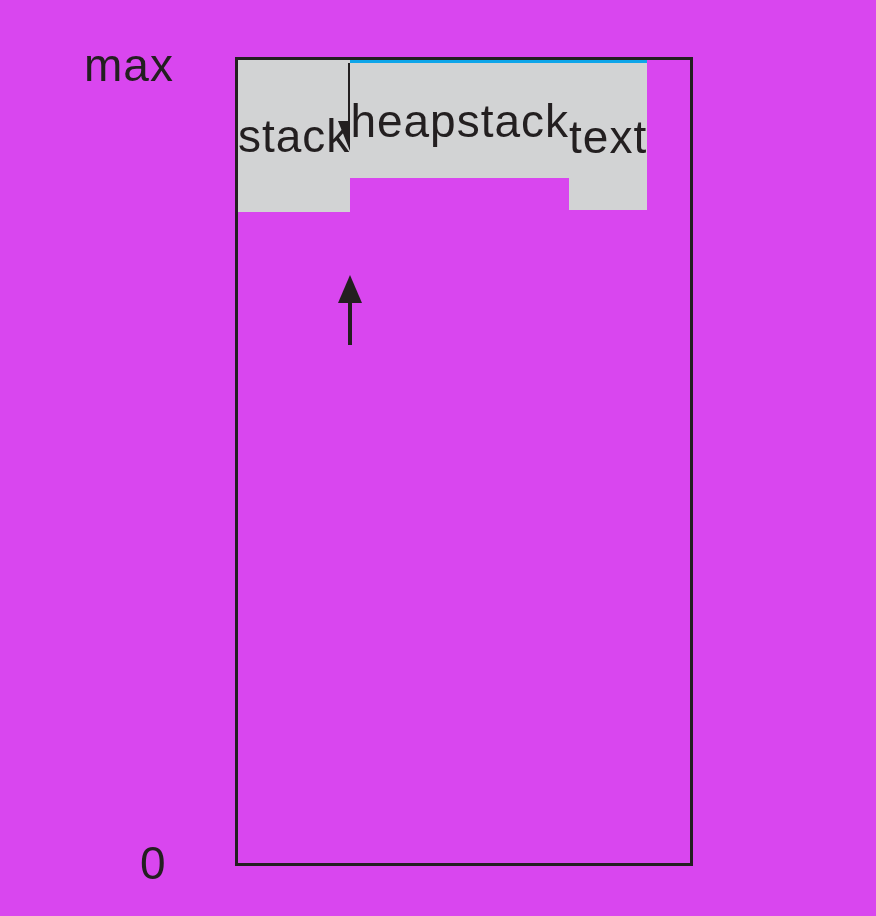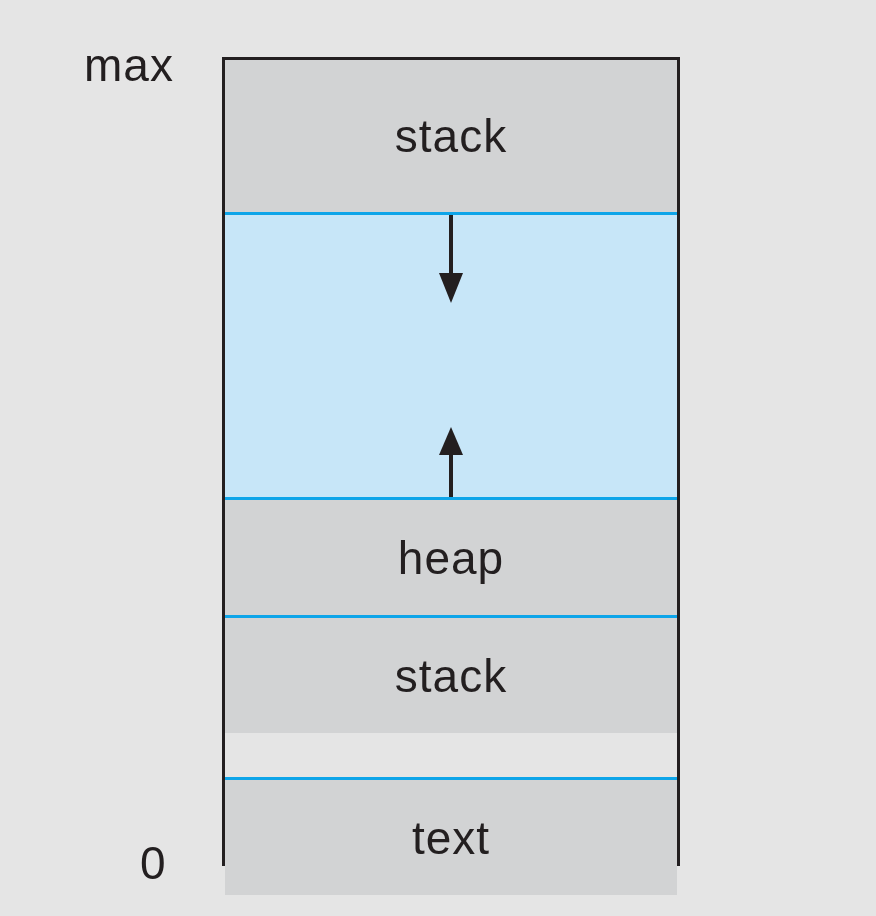--- a/index.html
+++ b/index.html
@@ -4,63 +4,62 @@
 <style>
   html, body {
     margin: 0;
     padding: 0;
     background: #ffffff;
   }
   .canvas {
     position: relative;
     width: 876px;
     height: 916px;
-    background: #e5e5e5;
+    background: #d946ef;
     font-family: "Liberation Sans", sans-serif;
     color: #231f20;
     overflow: hidden;
   }
   .addr-label {
     position: absolute;
     font-size: 46px;
     line-height: 1;
     color: #231f20;
     letter-spacing: 1px;
   }
   .addr-max { left: 84px;  top: 42px; }
   .addr-zero { left: 140px; top: 840px; }
 
   .memory-box {
     position: absolute;
-    left: 222px;
+    left: 235px;
     top: 57px;
     width: 458px;
     height: 809px;
     box-sizing: border-box;
     border: 3px solid #231f20;
     display: flex;
-    flex-direction: column;
   }
   .section {
     position: relative;
     box-sizing: border-box;
     display: flex;
     align-items: center;
     justify-content: center;
     flex: 0 0 auto;
   }
   .section + .section { border-top: 3px solid #0ea5e9; }
   .sec-gray { background: #d2d3d4; }
   .sec-blue { background: #c7e6f8; }
 
   .sec-stack { height: 152px; }
   .sec-free  { height: 285px; }
   .sec-heap  { height: 118px; }
   .sec-data  { height: 118px; }
-  .sec-text  { height: 118px; margin-top: 44px; }
+  .sec-text  { height: 150px; }
 
   .sec-label {
     font-size: 46px;
     line-height: 1;
     color: #231f20;
     letter-spacing: 1px;
   }
 
   .arrow {
     position: absolute;

